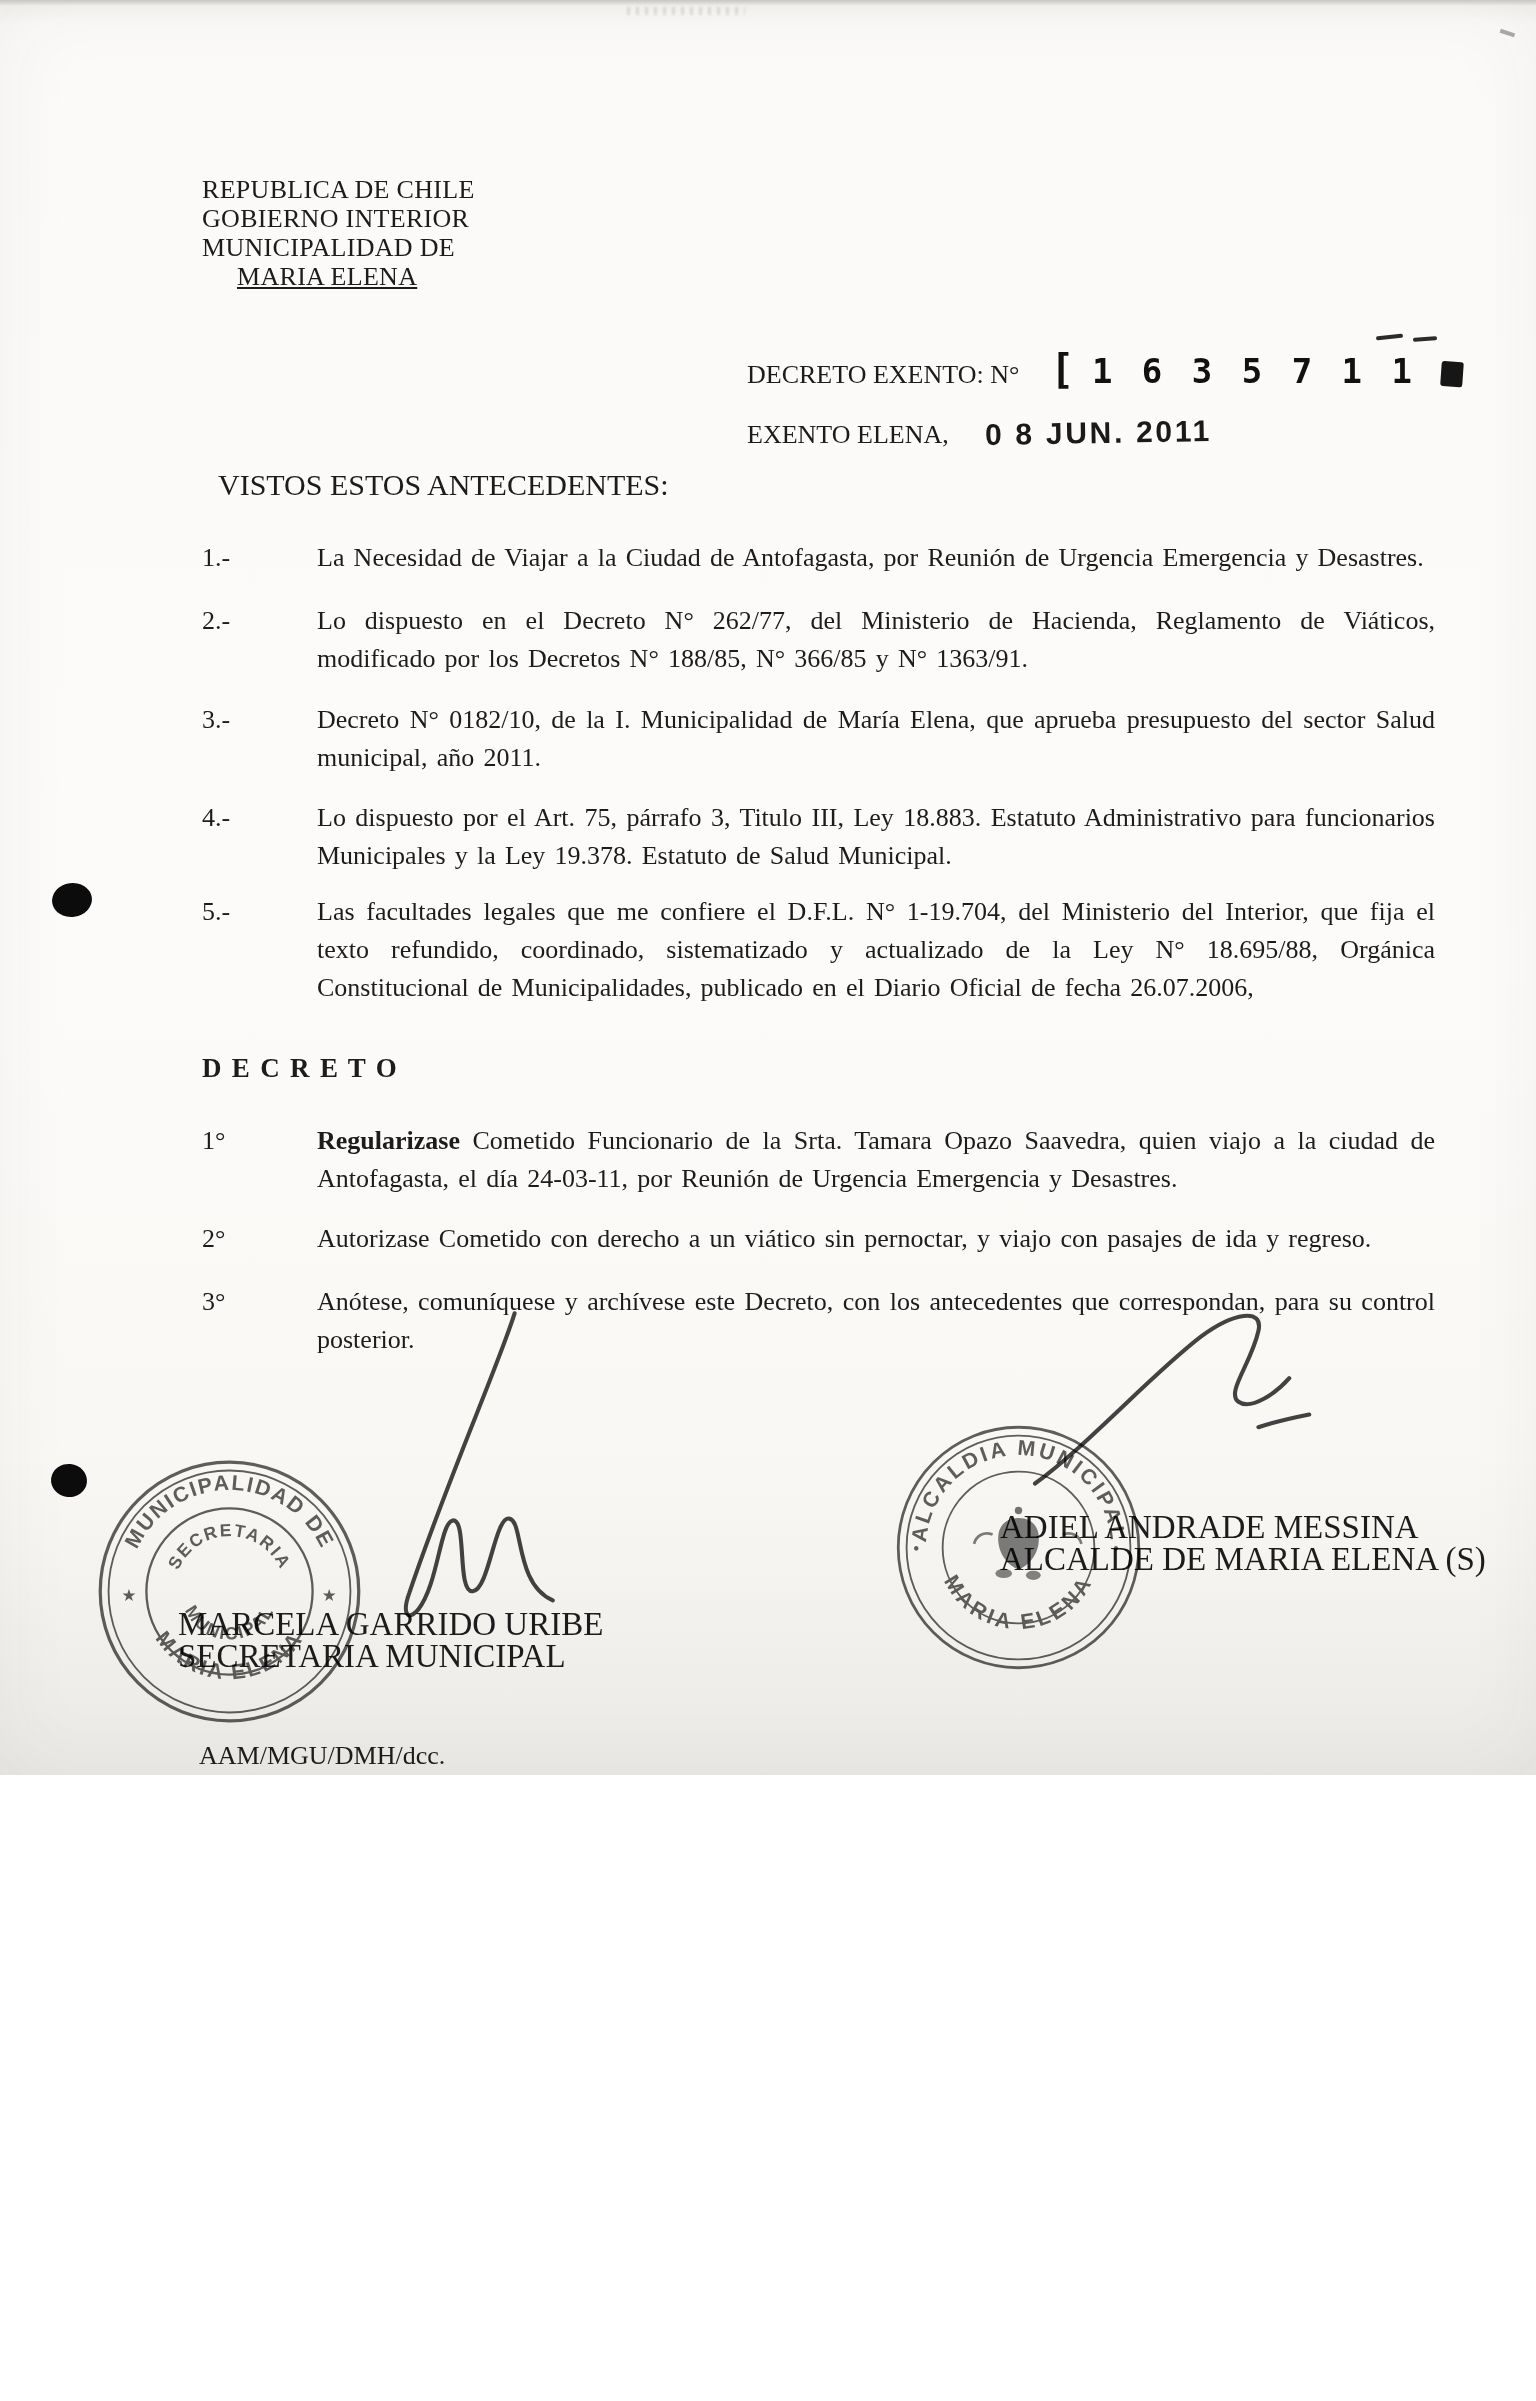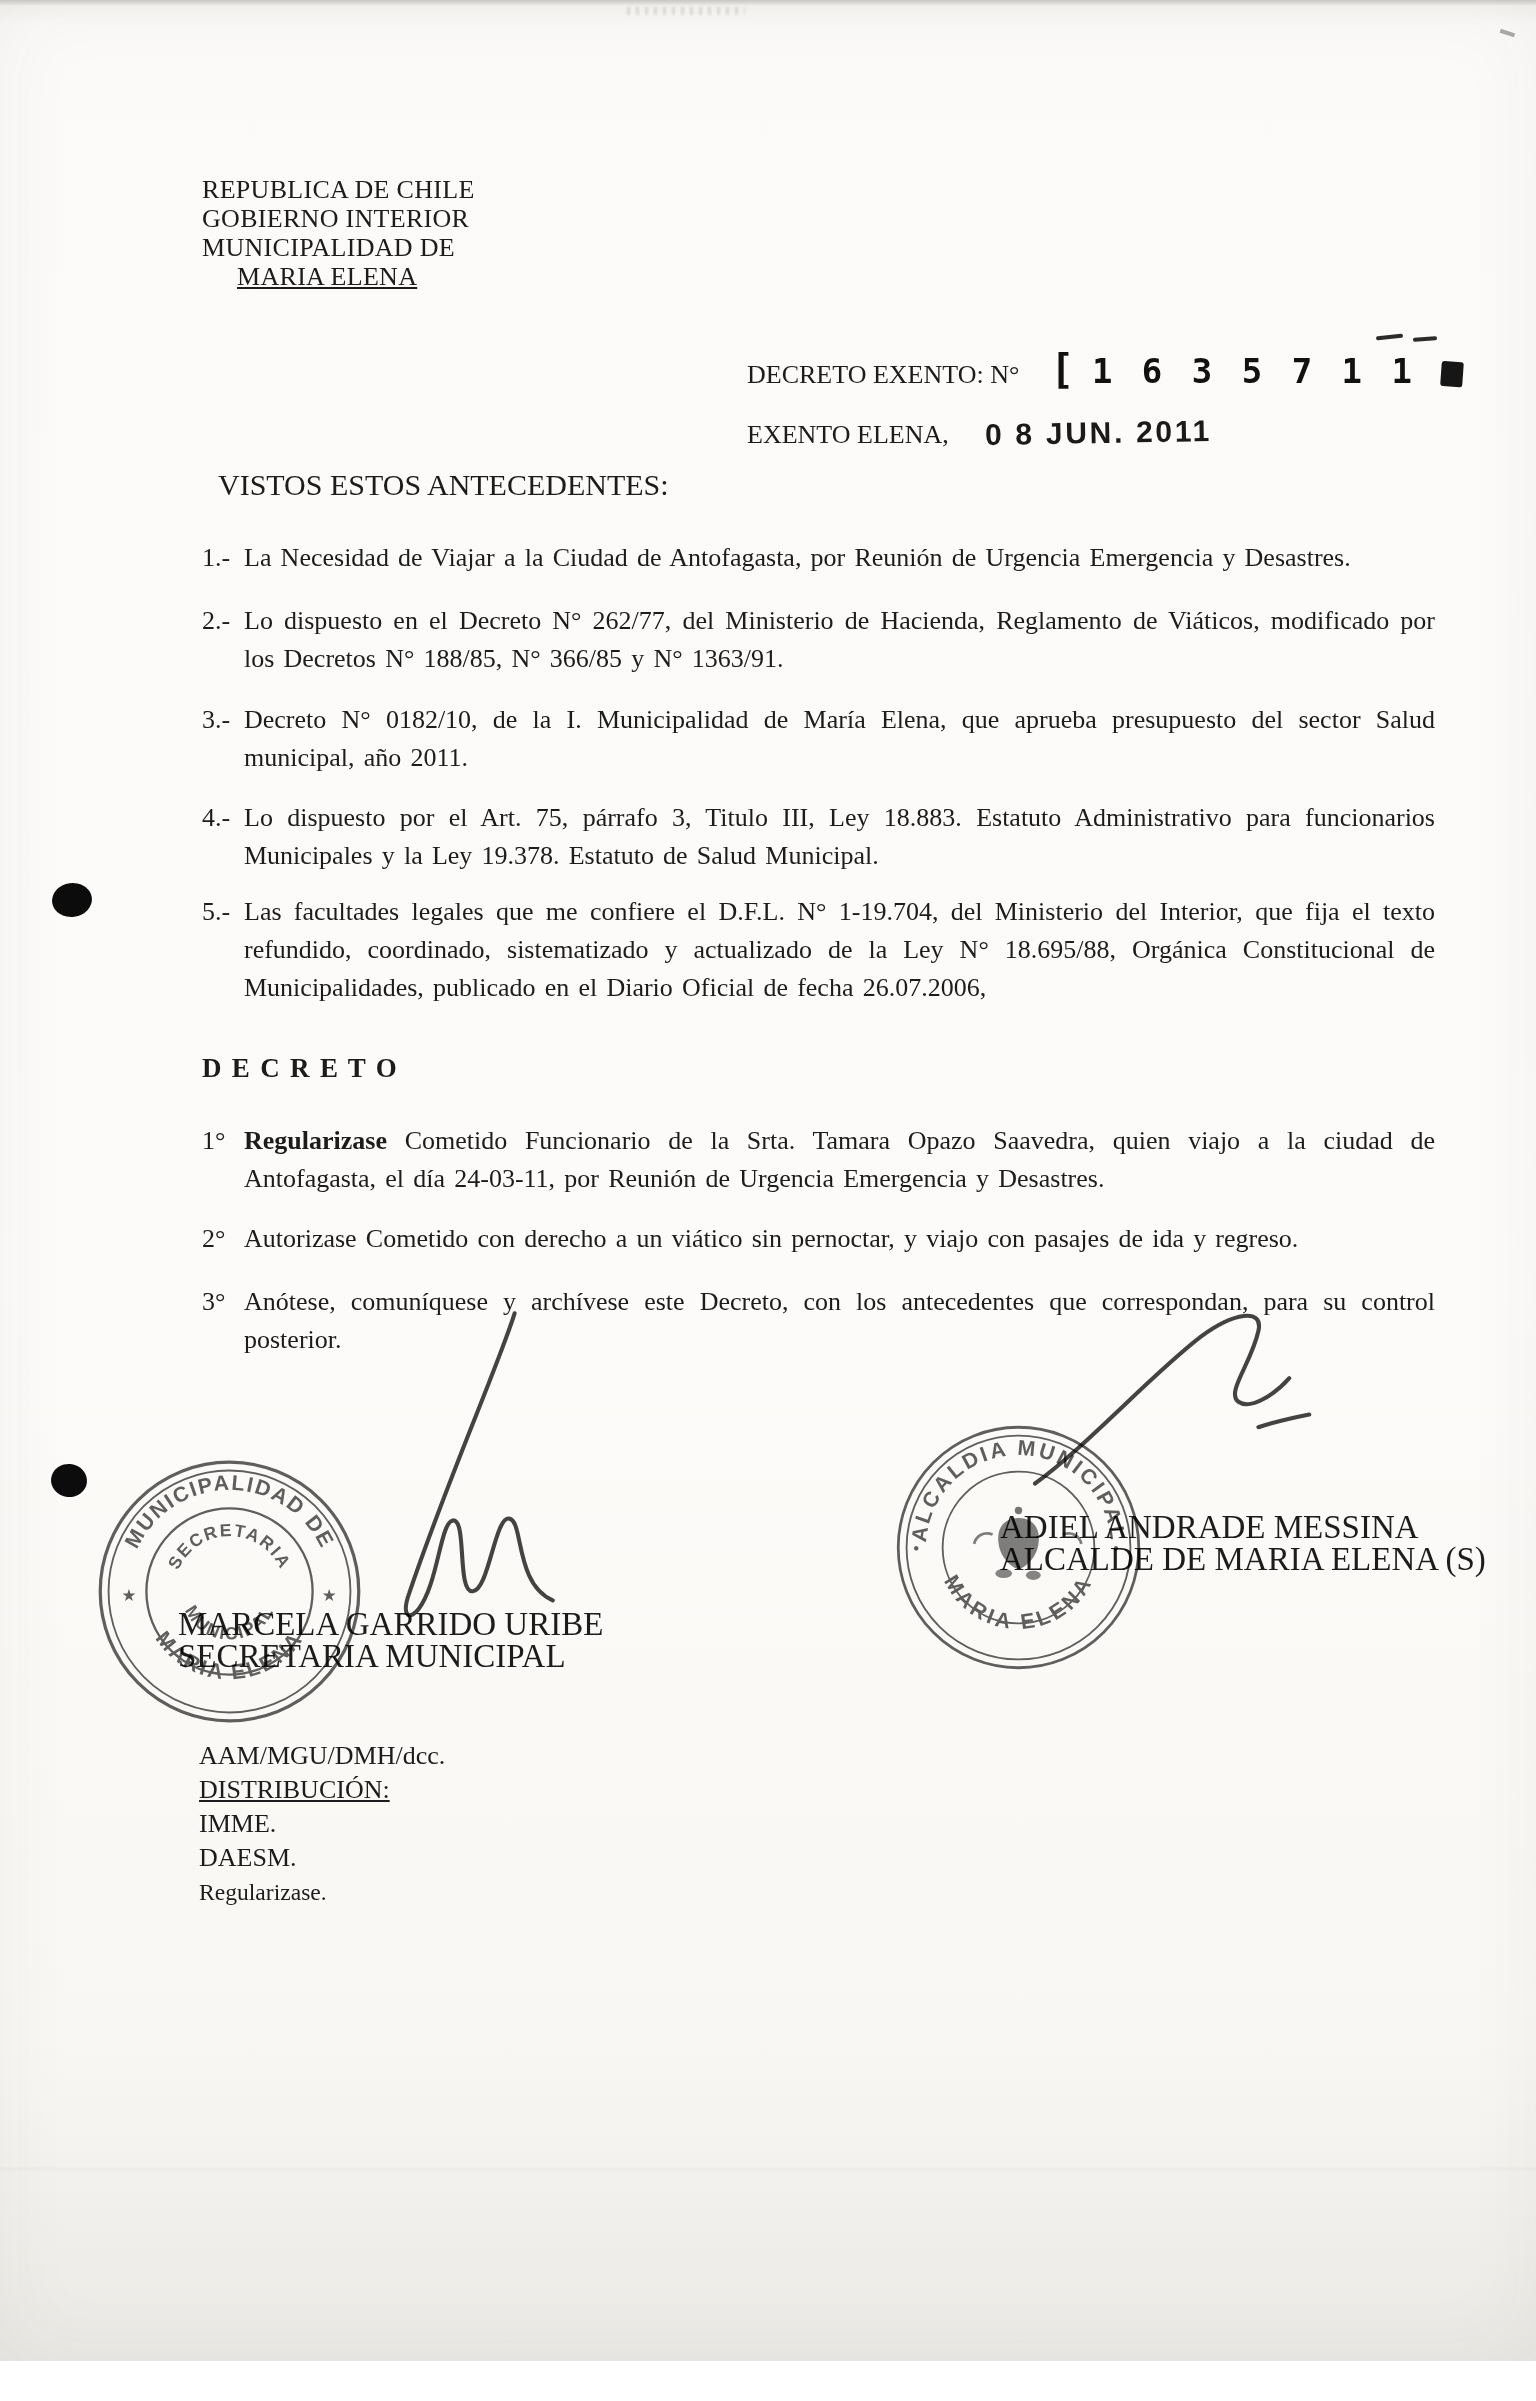--- a/index.html
+++ b/index.html
@@ -3,21 +3,21 @@
 <meta charset="utf-8">
 <style>
   html,body{margin:0;padding:0;}
   body{
     width:1537px;height:2401px;
     font-family:"Liberation Serif", serif;
     color:#1c1c1c;
     background:#ffffff;
   }
   .page{
-    position:relative;width:1537px;height:2361px;overflow:hidden;
+    position:relative;width:1537px;height:1775px;overflow:hidden;
     background:linear-gradient(180deg,#f2f1ee 0px,#fbfaf8 25.5px,#fcfbf9 55%,#f8f7f4 88%,#f3f2ee 100%);
     box-shadow:inset 0 0 82px rgba(60,55,50,0.05);
   }
   
   .scan-top-band{position:absolute;top:0;left:0;right:0;height:6.4px;background:linear-gradient(180deg,rgba(130,128,122,.35),rgba(130,128,122,0));}
   .scan-smudge-top{position:absolute;left:690;left:627px;top:7.3px;width:118px;height:8.2px;opacity:.28;filter:blur(0.9px);
     background:repeating-linear-gradient(90deg,rgba(90,90,90,.6) 0 2.7px,transparent 2.7px 9px);}
   .corner-mark{position:absolute;left:1500px;top:31px;width:14.5px;height:3.6px;background:rgba(70,70,70,.45);transform:rotate(18deg);}
   .shade-bottom{position:absolute;left:0;right:0;bottom:0;height:327px;background:linear-gradient(180deg,rgba(0,0,0,0),rgba(80,75,68,.055));}
   .crease{position:absolute;left:0;right:0;top:2168px;height:1.8px;background:rgba(80,78,72,.06);filter:blur(0.9px);}
@@ -39,21 +39,21 @@
   .ink-blob{display:inline-block;width:22px;height:24.6px;background:#161616;margin-left:9px;transform:translateY(3.6px) rotate(4deg);border-radius:2.7px;}
   .pen-dash{position:absolute;height:3.6px;background:#2b2b2b;border-radius:1.8px;}
   .dash1{width:27px;right:60px;top:-11px;transform:rotate(-6deg);}
   .dash2{width:23.6px;right:27px;top:-9px;transform:rotate(-4deg);}
   .date-stamp{font-family:"Liberation Sans",sans-serif;font-weight:bold;font-size:30px;letter-spacing:2.7px;color:#1a1a1a;transform:rotate(-1deg);}
 
   
   .vistos-title{position:absolute;left:218px;top:468px;font-size:30px;}
   .item{position:absolute;left:202px;width:1233px;font-size:26px;line-height:38px;}
   .item .num{position:absolute;left:0;top:0;}
-  .item .text{display:block;margin-left:42px;text-align:justify;word-spacing:2.7px;}
+  .item .text{display:block;margin-left:115px;text-align:justify;word-spacing:2.7px;}
   .v1{top:539px;} .v2{top:602px;} .v3{top:701px;} .v4{top:799px;} .v5{top:893px;}
   .decreto-title{position:absolute;left:202px;top:1053px;font-size:27px;font-weight:bold;letter-spacing:1.8px;}
   .d1{top:1122px;} .d2{top:1220px;} .d3{top:1283px;}
   .b{font-weight:bold;}
 
   
   .sig-svg,.stamp-svg{position:absolute;mix-blend-mode:multiply;}
   .sig-left{left:362px;top:1293px;z-index:6;}
   .sig-right{left:1015px;top:1291px;z-index:6;}
   .stamp-left{left:91px;top:1453px;z-index:5;opacity:.88;}

